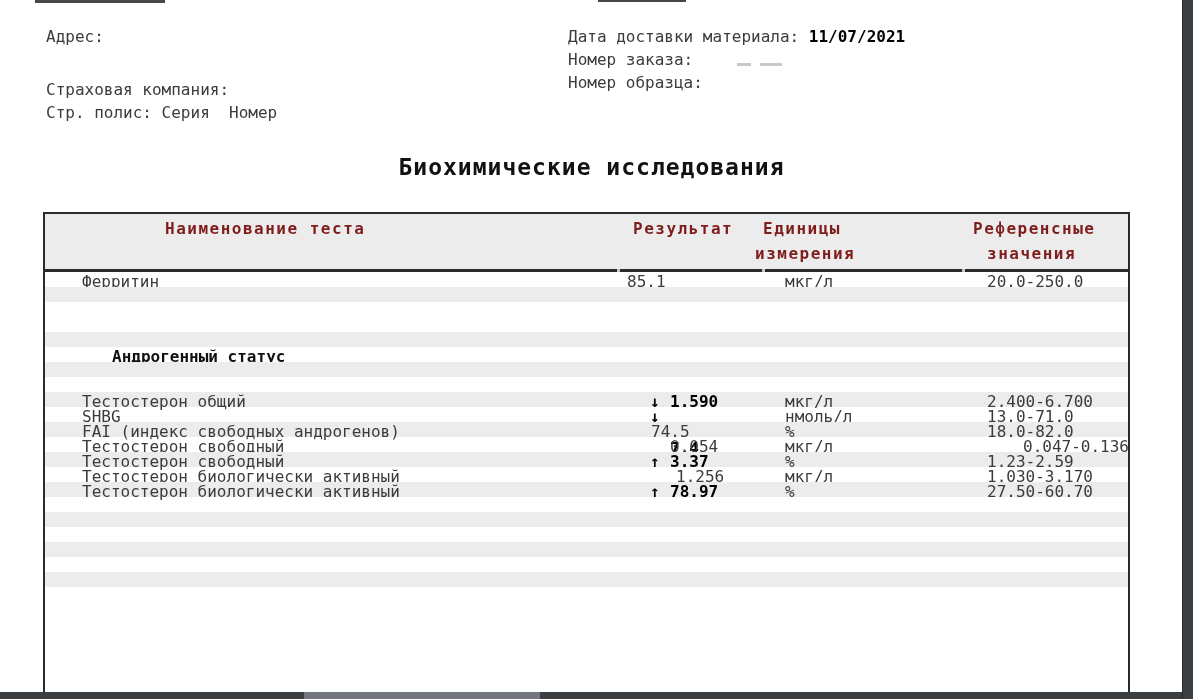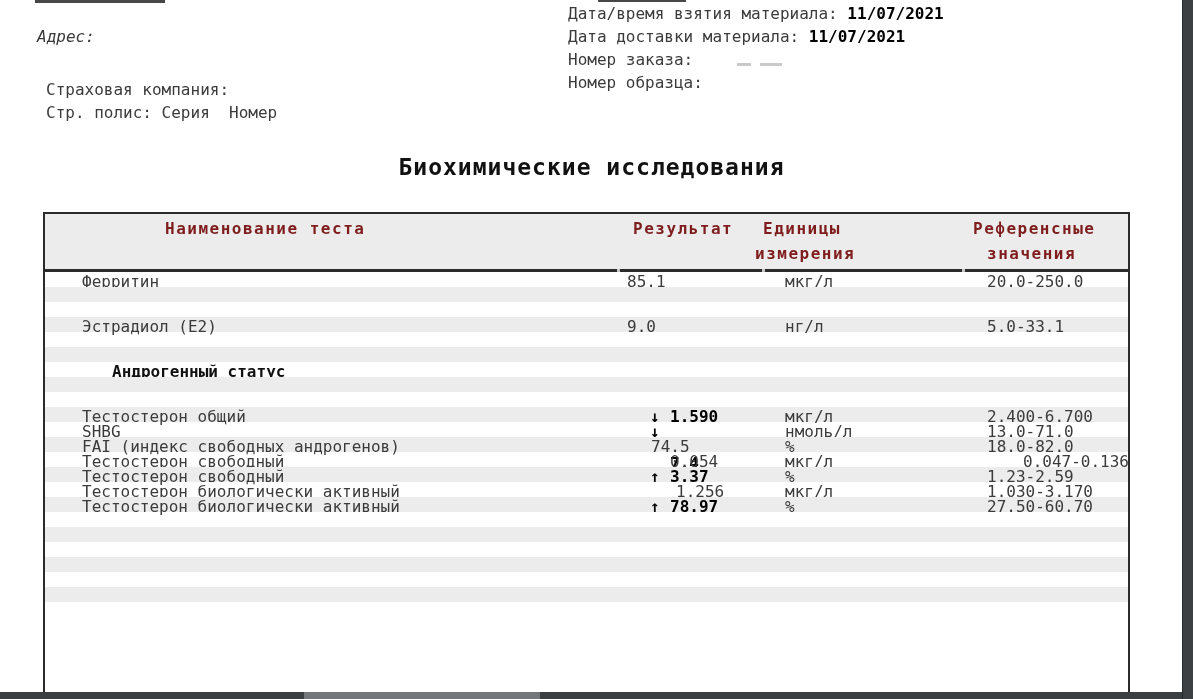--- a/index.html
+++ b/index.html
@@ -46,25 +46,24 @@
   #right-edge-bar{left:1182px;top:0;width:11px;height:699px;background:#3d4043;border-left:1px solid #26282a;box-sizing:border-box;}
 </style>
 </head>
 <body>
 
 <div id="page">
 
   <div class="abs frag" style="left:35px;top:0;width:130px;height:3px;"></div>
   <div class="abs frag" style="left:598px;top:0;width:88px;height:2px;"></div>
 
-  <div class="abs mono" style="left:37px;top:27px;font-style:italic;">Адрес:</div>
+  <div class="abs mono" style="left:46px;top:27px;">Адрес:</div>
   <div class="abs mono" style="left:46px;top:80px;">Страховая компания:</div>
   <div class="abs mono" style="left:46px;top:103px;">Стр. полис: Серия  Номер</div>
 
-  <div class="abs mono" style="left:568px;top:4px;"><span>Дата/время взятия материала: </span><span class="b">11/07/2021</span></div>
   <div class="abs mono" style="left:568px;top:27px;"><span>Дата доставки материала: </span><span class="b">11/07/2021</span></div>
   <div class="abs mono" style="left:568px;top:50px;"><span>Номер заказа: </span><span class="b"></span></div>
   <div class="abs mono" style="left:568px;top:73px;"><span>Номер образца: </span><span class="b"></span></div>
 
   <div class="abs smudge" style="left:737px;top:63px;width:14px;height:3px;"></div>
   <div class="abs smudge" style="left:760px;top:63px;width:22px;height:3px;"></div>
 
   <div id="doc-title" class="abs">Биохимические исследования</div>
 
   <div id="lab-table" class="abs">
@@ -81,26 +80,20 @@
     </div>
     <div id="table-body">
         <div class="trow">
           <span class="cell" style="left: 37px;">Ферритин</span>
           <span class="cell" style="left: 582px;">85.1</span>
           <span class="cell" style="left: 740px;">мкг/л</span>
           <span class="cell" style="left: 942px;">20.0-250.0</span>
         </div>
         <div class="trow stripe"></div>
         <div class="trow"></div>
-        <div class="trow stripe">
-          <span class="cell" style="left: 37px;">Эстрадиол (Е2)</span>
-          <span class="cell" style="left: 582px;">9.0</span>
-          <span class="cell" style="left: 740px;">нг/л</span>
-          <span class="cell" style="left: 942px;">5.0-33.1</span>
-        </div>
         <div class="trow"></div>
         <div class="trow stripe"></div>
         <div class="trow">
           <span class="cell section-name" style="left: 67px;">Андрогенный статус</span>
         </div>
         <div class="trow stripe"></div>
         <div class="trow"></div>
         <div class="trow stripe">
           <span class="cell" style="left: 37px;">Тестостерон общий</span>
           <span class="cell b" style="left: 605px;">↓</span>

